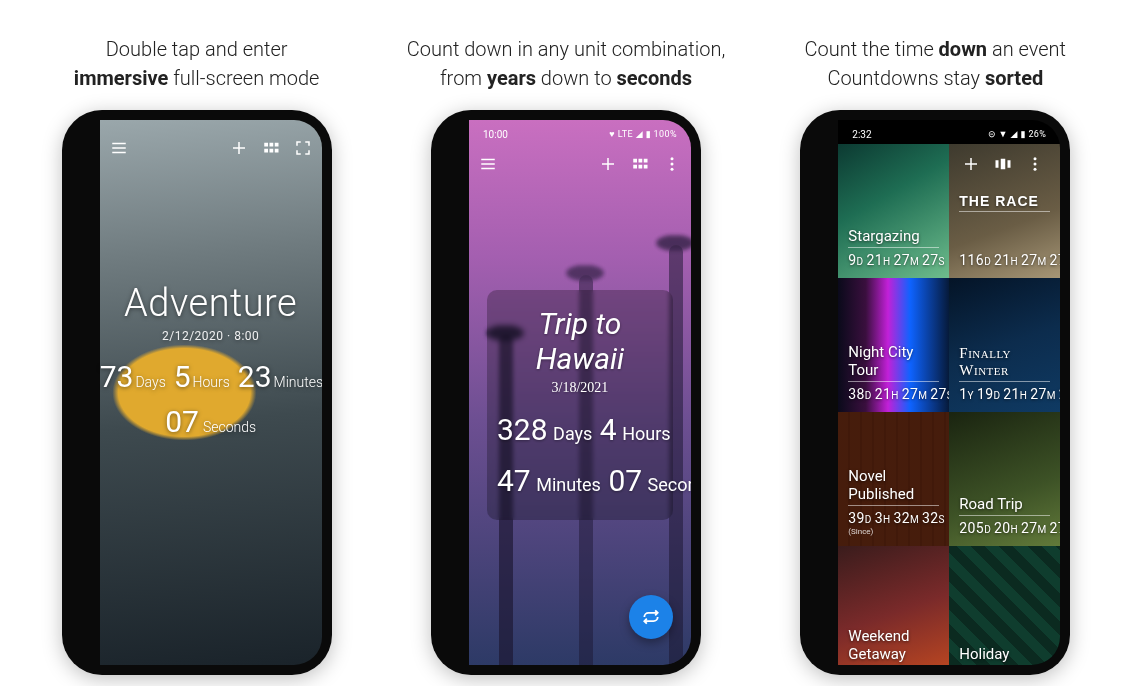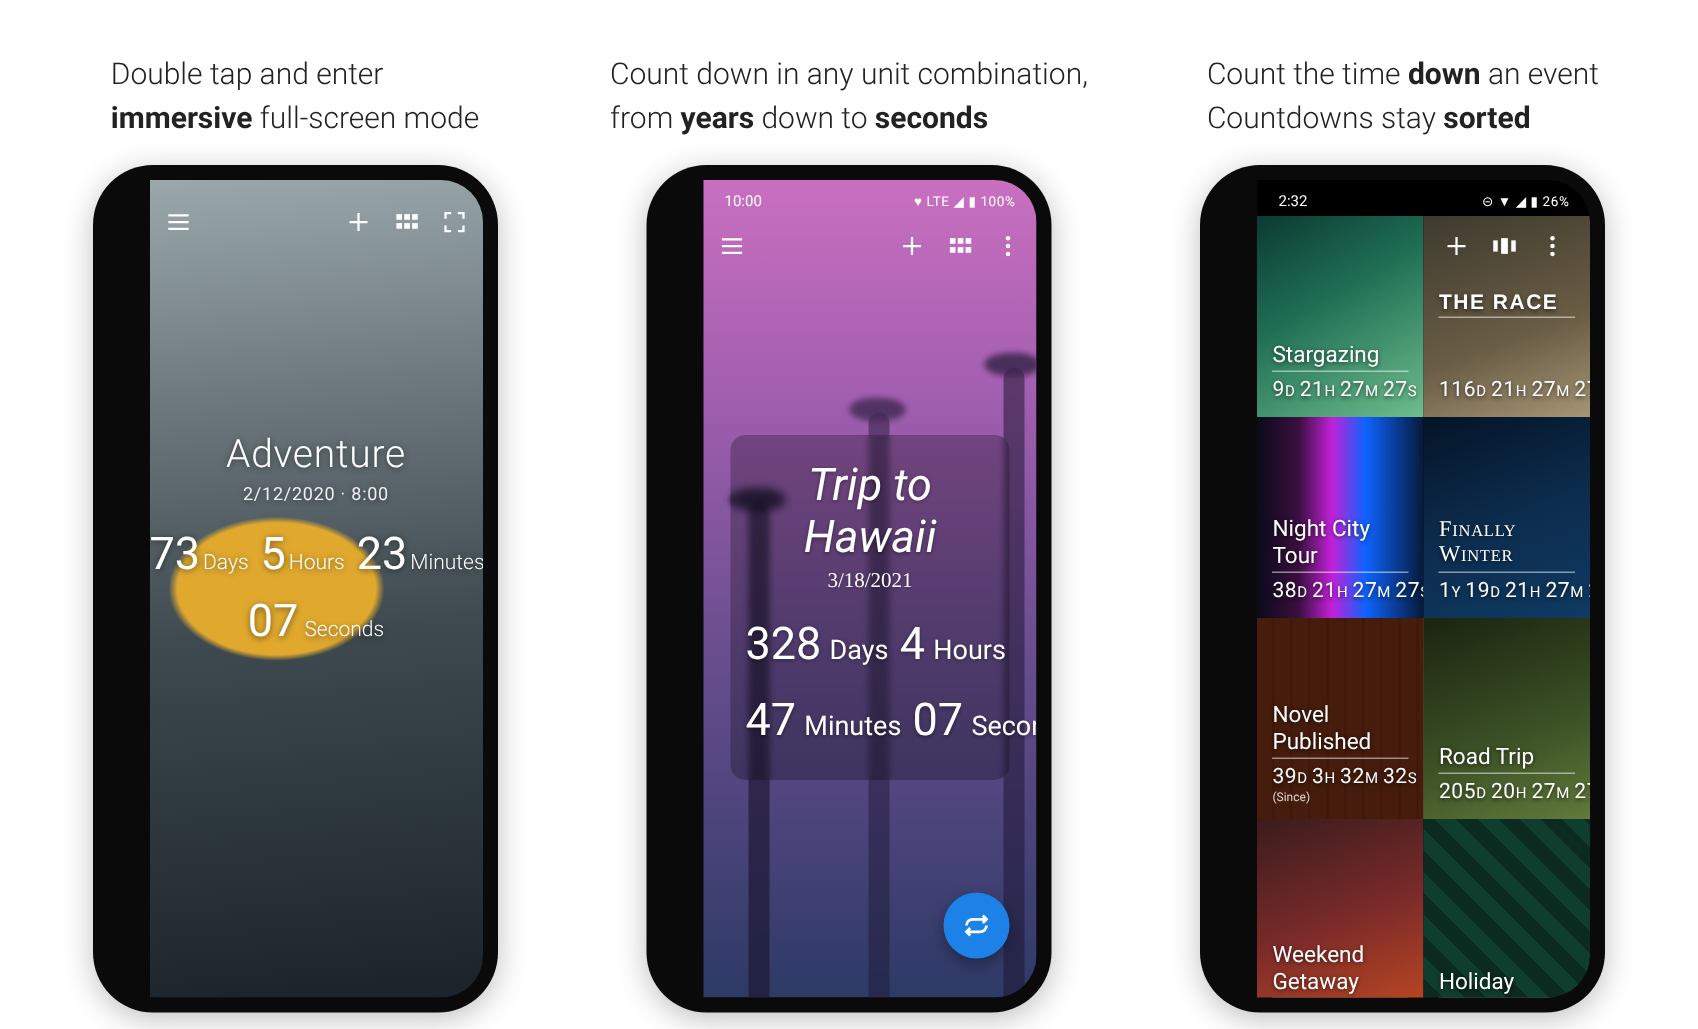--- a/index.html
+++ b/index.html
@@ -10,21 +10,21 @@
     --bezel:#0a0a0a;
   }
   *{box-sizing:border-box;margin:0;padding:0;font-family:-apple-system,BlinkMacSystemFont,"Segoe UI",Roboto,Helvetica,Arial,sans-serif;}
   body{background:#fff;color:#111;}
   .stage{
     width:1132px;height:686px;position:relative;overflow:hidden;
     display:flex;justify-content:space-around;align-items:flex-start;
     padding:28px 12px 0 12px;
   }
   .col{width:346px;display:flex;flex-direction:column;align-items:center;}
-  .caption{font-size:20px;line-height:1.45;color:#222;height:72px;display:flex;align-items:center;justify-content:center;}
+  .caption{text-align:center;font-size:20px;line-height:1.45;color:#222;height:72px;display:flex;align-items:center;justify-content:center;}
   .caption .light{font-weight:300;}
   .caption .bold{font-weight:700;}
   
   .phone{
     margin-top:10px;
     width:var(--phone-w);height:var(--phone-h);
     background:var(--bezel);border-radius:var(--phone-radius);
     padding:10px;position:relative;
     box-shadow:0 4px 20px rgba(0,0,0,.25);
   }
@@ -49,21 +49,21 @@
     background:
       radial-gradient(120px 80px at 38% 50%, #e0a92e 0%, #e0a92e 55%, rgba(224,169,46,0) 60%),
       linear-gradient(175deg,#9aa7ab 0%, #6f7b7f 25%, #3e4a4f 55%, #1a232a 100%);
     height:100%;position:relative;
   }
   .adventure-center{
     position:absolute;left:0;right:0;top:44%;transform:translateY(-50%);
     text-align:center;font-family:"Helvetica Neue",Helvetica,Arial,sans-serif;
     text-shadow:0 1px 4px rgba(0,0,0,.5);
   }
-  .adventure-title{font-size:26px;font-weight:300;letter-spacing:.5px;}
+  .adventure-title{font-size:38px;font-weight:300;letter-spacing:.5px;}
   .adventure-date{font-size:12px;opacity:.9;margin-top:4px;letter-spacing:.5px;}
   .adventure-line{margin-top:16px;font-size:16px;white-space:nowrap;}
   .adventure-line .big{font-size:30px;font-weight:400;}
   .adventure-line .u{font-size:14px;font-weight:300;margin:0 4px 0 2px;}
   .adventure-line2{margin-top:10px;font-size:16px;}
   .adventure-line2 .big{font-size:30px;font-weight:400;}
   .adventure-line2 .u{font-size:14px;font-weight:300;margin-left:4px;}
 
   
   .bg-hawaii{

